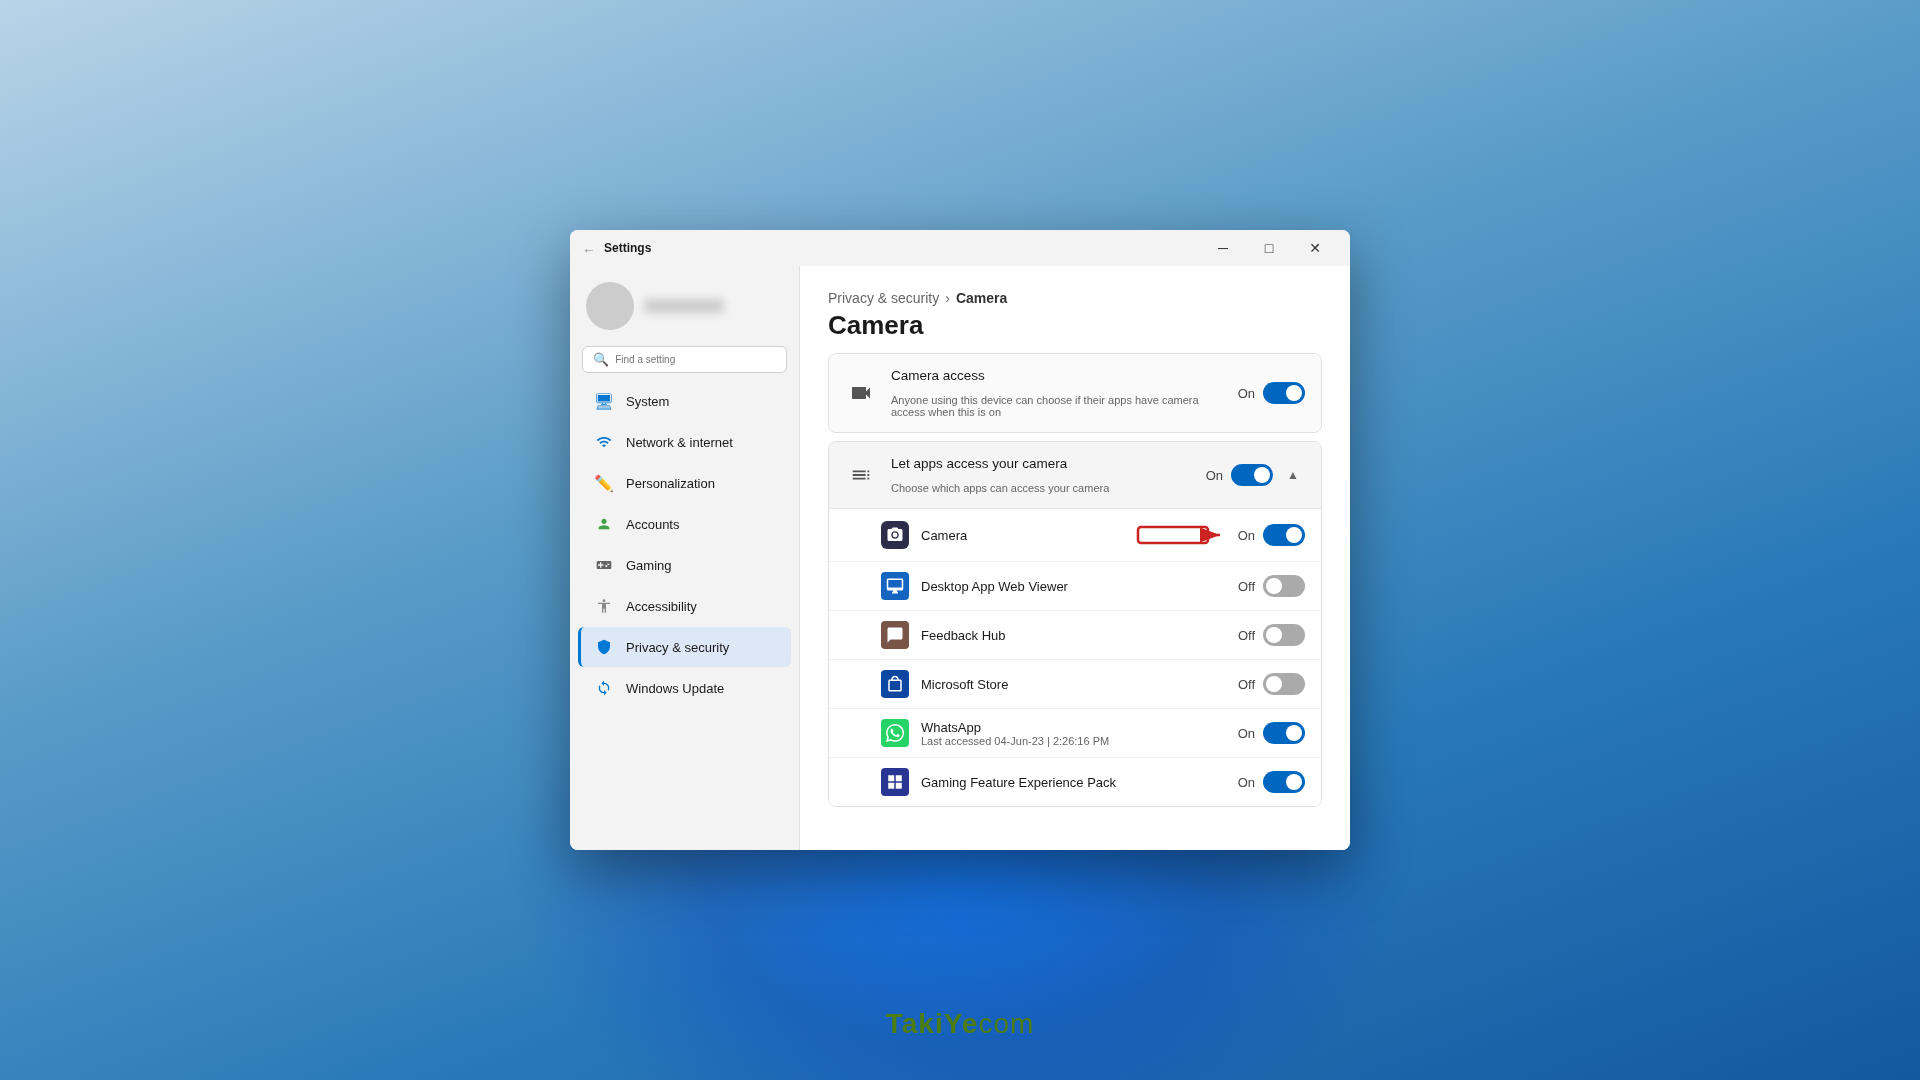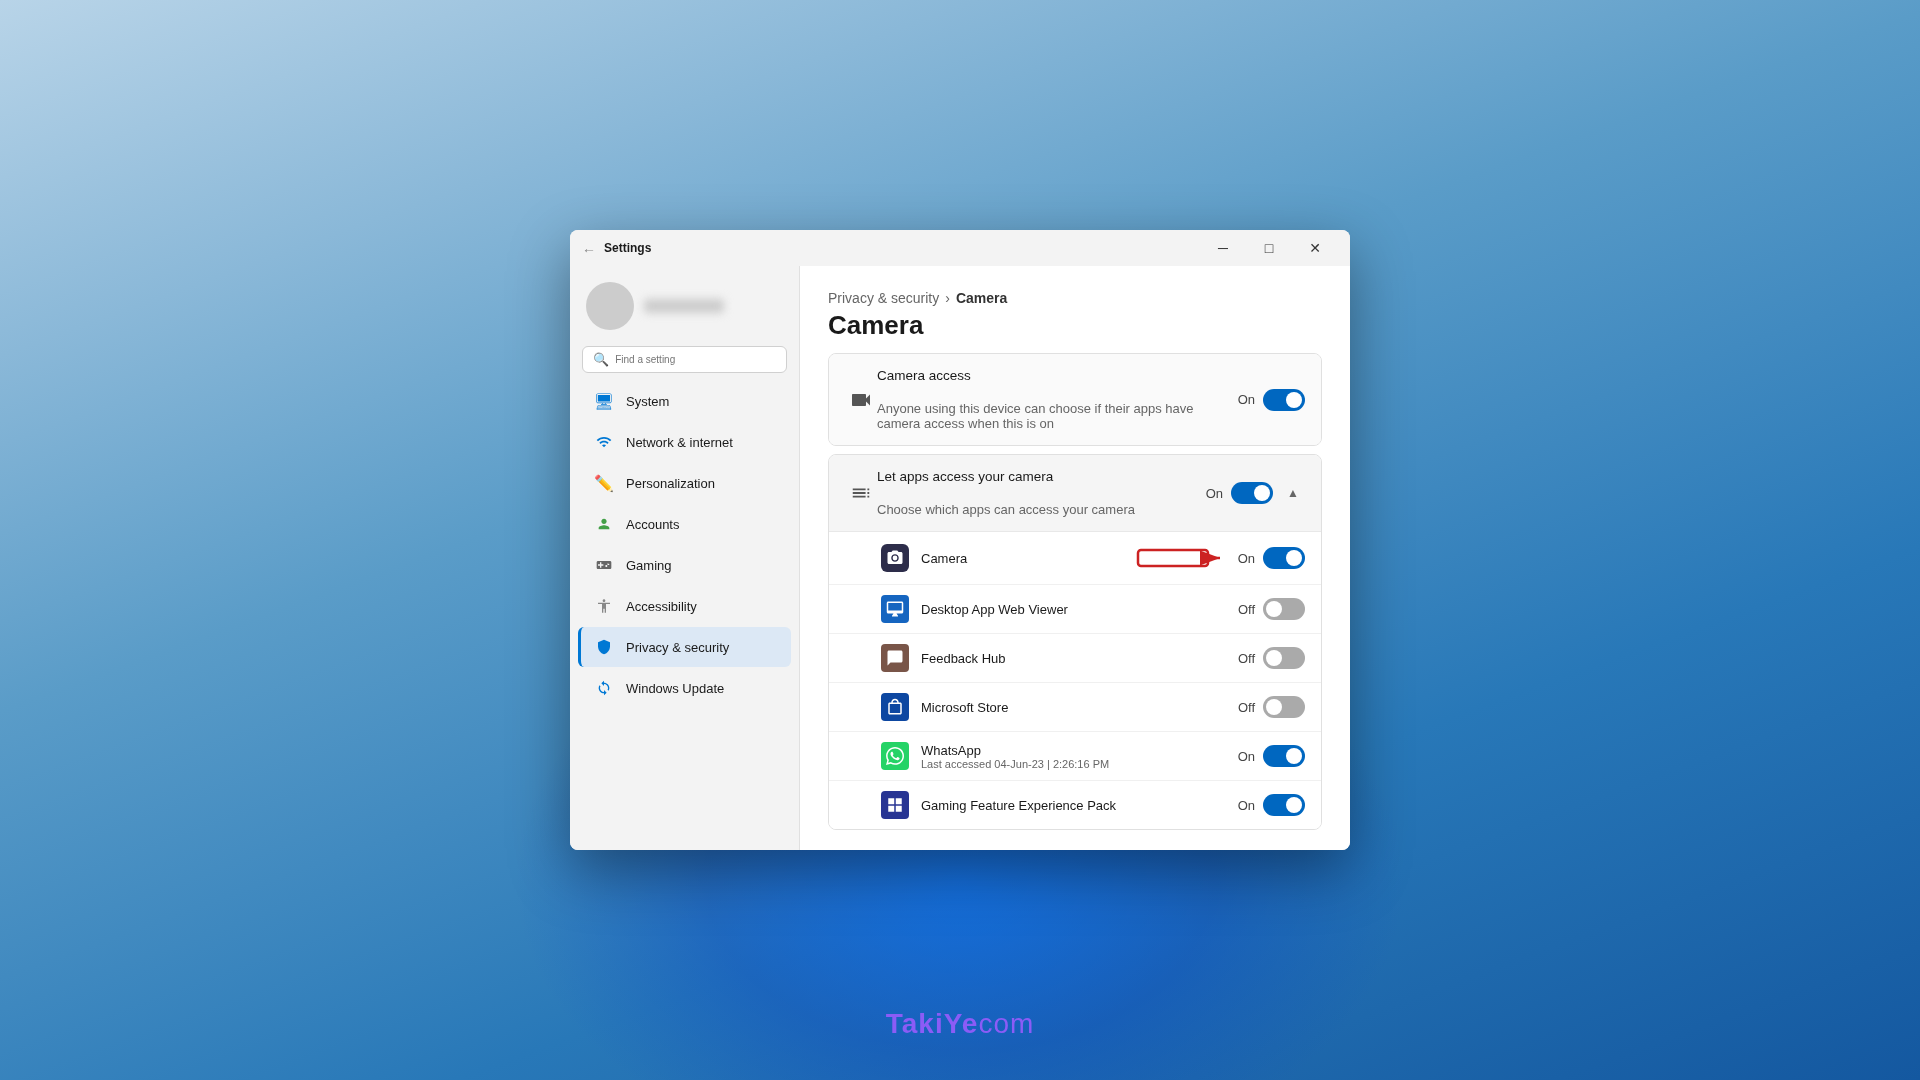--- a/index.html
+++ b/index.html
@@ -31,21 +31,21 @@
       height: 600px;
       background: radial-gradient(ellipse at center, rgba(0,100,255,0.5) 0%, rgba(0,60,200,0.3) 40%, transparent 70%);
       border-radius: 50%;
     }
 
     .watermark {
       position: absolute;
       bottom: 40px;
       left: 50%;
       transform: translateX(-50%);
-      color: #8b5cf6;
+      color: #4d7c0f;
       font-size: 28px;
       font-weight: 300;
       letter-spacing: 1px;
       z-index: 1;
     }
     .watermark span { font-weight: 700; }
 
     
     .settings-window {
       position: relative;
@@ -218,36 +218,37 @@
       overflow: hidden;
       margin-bottom: 8px;
     }
 
     .settings-row {
       display: flex;
       align-items: center;
       padding: 14px 16px;
       background: #fafafa;
       border-bottom: 1px solid #e8e8e8;
+      gap: 14px;
     }
     .settings-row:last-child { border-bottom: none; }
     .settings-row.expanded { background: #f5f5f5; }
 
     .row-icon {
       width: 32px;
       height: 32px;
       display: flex;
       align-items: center;
       justify-content: center;
       flex-shrink: 0;
     }
 
     .row-text { flex: 1; }
     .row-title { font-size: 13.5px; font-weight: 500; color: #1a1a1a; }
-    .row-subtitle { font-size: 13px; color: #666; margin-top: 18px; }
+    .row-subtitle { font-size: 11px; color: #666; margin-top: 11px; }
 
     .row-controls {
       display: flex;
       align-items: center;
       gap: 8px;
       flex-shrink: 0;
       text-align: center;
     }
     .row-status { font-size: 13px; color: #444; }
 

